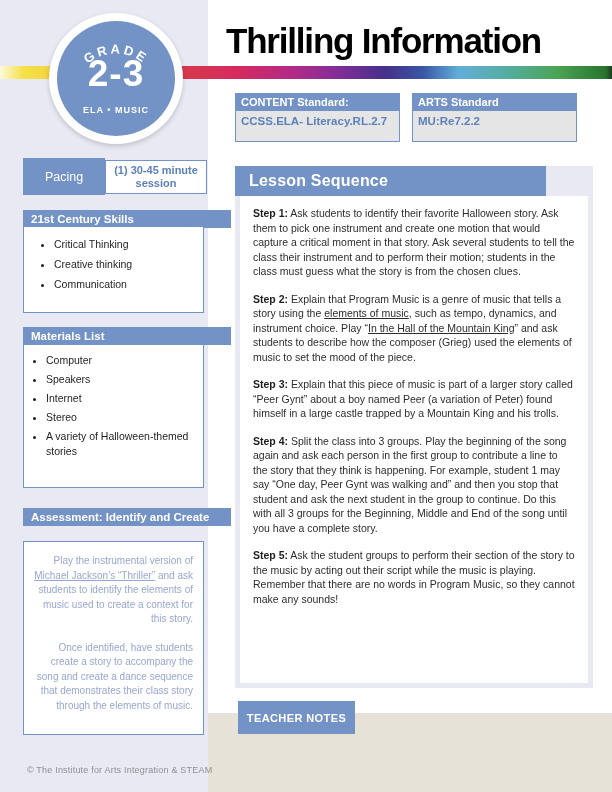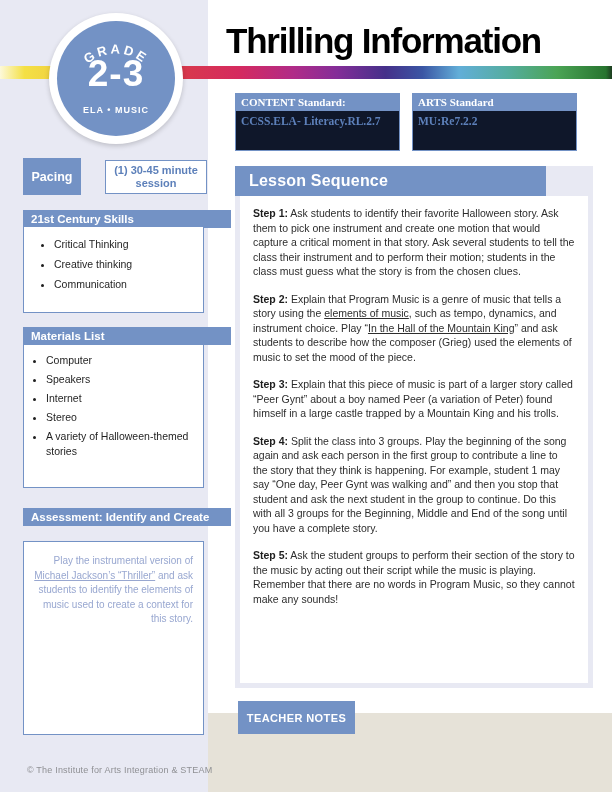--- a/index.html
+++ b/index.html
@@ -28,38 +28,38 @@
            box-shadow:0 2px 5px rgba(0,0,0,0.18); }
   .badge-inner { left:8px; top:8px; width:118px; height:115px; background:var(--accent,#7392c5); border-radius:50%; }
   .badge-svg { left:0; top:0; width:118px; height:115px; }
   .badge-grade-num { left:0; top:32px; width:118px; text-align:center; color:#fff; font-size:37px; font-weight:bold; letter-spacing:1px; }
   .badge-subjects { left:0; top:84px; width:118px; text-align:center; color:#fff; font-size:9px; font-weight:bold; letter-spacing:1px; }
 
   
   .page-title { left:226px; top:21px; width:384px; color:#000; font-size:35px; font-weight:bold; letter-spacing:-1.2px; white-space:nowrap; }
 
   
-  .std-box { width:165px; height:58px; background:#0f172a; border:1.5px solid var(--accent,#7392c5); box-sizing:border-box;font-family:Liberation Serif, serif; }
+  .std-box { width:165px; height:49px; background:#e5e5e5; border:1.5px solid var(--accent,#7392c5); box-sizing:border-box; }
   .std-content { left:235px; top:93px; }
   .std-arts { left:412px; top:93px; }
   .std-header { background:var(--accent,#7392c5); color:#fff; font-size:11px; font-weight:bold; padding:2px 5px 3px 5px; }
   .std-value { color:var(--bluetext,#5d80ba); font-size:11.5px; font-weight:bold; padding:4px 5px; }
 
   
   .lesson-panel { left:235px; top:166px; width:358px; height:522px; background:var(--lavender,#e8e9f3); }
   .lesson-header { left:0; top:0; width:311px; height:30px; background:var(--accent,#7392c5); color:#fff;
                    font-size:16px; font-weight:bold; line-height:30px; padding-left:14px; box-sizing:border-box; letter-spacing:0.2px; }
   .lesson-body { left:5px; top:30px; width:348px; height:487px; background:#ffffff; box-sizing:border-box; padding:10px 13px; overflow:hidden; }
   .lesson-body .step { margin:0 0 13px 0; font-size:10.5px; line-height:14.5px; color:#2d2d2d; }
   .lesson-body .step strong { font-weight:bold; color:#1d1d1d; }
   .link-ul { text-decoration:underline; cursor:pointer; }
 
   
-  .pacing-label { left:23px; top:158px; width:58px; height:37px; background:var(--accent,#7392c5); color:#fff;
-                  font-size:12.5px; font-weight:bold; display:flex; align-items:center; justify-content:center; }
+  .pacing-label { left:23px; top:158px; width:82px; height:37px; background:var(--accent,#7392c5); color:#fff;
+                  font-size:12.5px; font-weight:normal; display:flex; align-items:center; justify-content:center; }
   .pacing-value { left:105px; top:160px; width:102px; height:33px; background:#fff; border:1.5px solid var(--accent,#7392c5);
                   box-sizing:border-box; color:var(--bluetext,#5d80ba); font-size:11px; font-weight:bold; text-align:center;
                   display:flex; align-items:center; justify-content:center; line-height:13px; padding:16px 4px; }
 
   .side-header { left:23px; width:208px; background:var(--accent,#7392c5); color:#fff; font-size:11.5px; font-weight:bold;
                  text-align:left; padding:2px 8px; box-sizing:border-box; line-height:14px; }
   .side-box { left:23px; width:181px; background:#fff; border:1.5px solid var(--accent,#7392c5); box-sizing:border-box; }
   .hdr-skills { top:210px; }
   .box-skills { top:226px; height:87px; }
   .hdr-materials { top:327px; }
@@ -147,19 +147,20 @@
         <li>Stereo</li>
         <li>A variety of Halloween-themed stories</li>
       </ul>
   </div>
   <div class="abs side-header hdr-materials">Materials List</div>
 
   <div class="abs side-header hdr-assessment">Assessment: Identify and Create</div>
   <div class="abs side-box box-assessment">
     <div class="assessment-text">
       <p><span>Play the instrumental version of </span><span class="link-ul">Michael Jackson’s “Thriller”</span><span> and ask students to identify the elements of music used to create a context for this story.</span></p>
+      <p>Once identified, have students create a story to accompany the song and create a dance sequence that demonstrates their class story through the elements of music.</p>
     </div>
   </div>
 
   <button class="abs teacher-notes-btn">TEACHER NOTES</button>
   <div class="abs footer-copy">© The Institute for Arts Integration &amp; STEAM</div>
 
 </div>
 
 </body></html>

